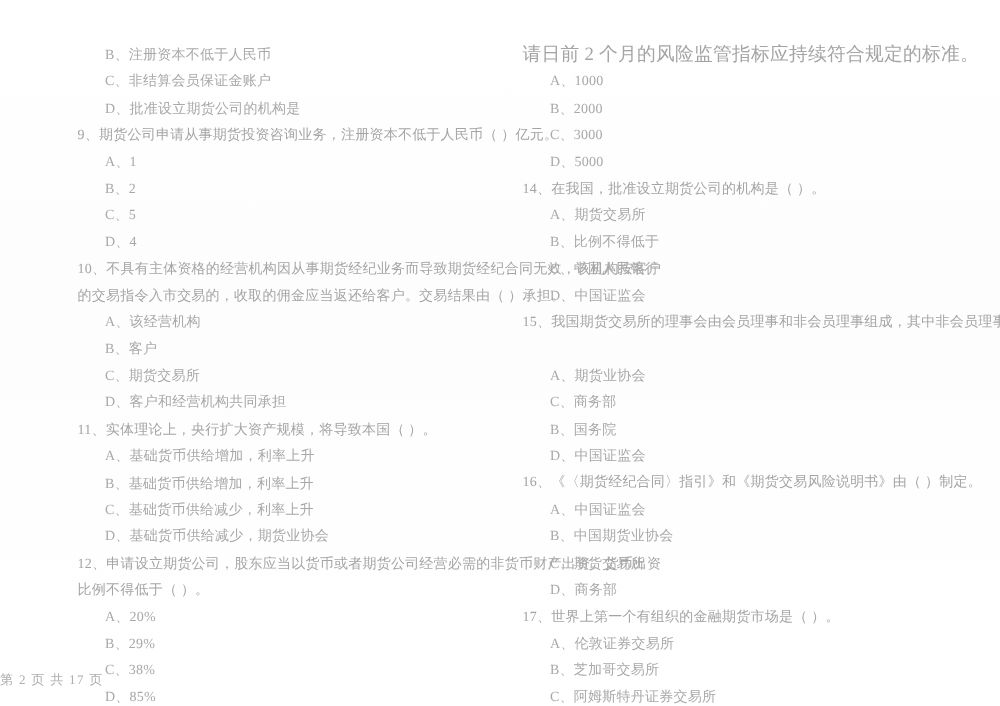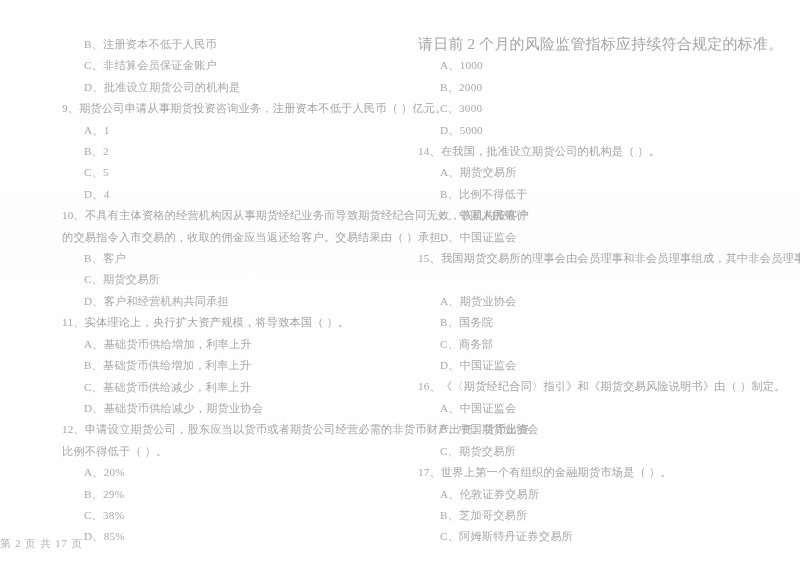--- a/index.html
+++ b/index.html
@@ -107,20 +107,21 @@
         <div class="q-stem">9、期货公司申请从事期货投资咨询业务，注册资本不低于人民币（      ）亿元。</div>
         <div class="opt">A、1</div>
         <div class="opt">B、2</div>
         <div class="opt">C、5</div>
         <div class="opt">D、4</div>
       </div>
 
       <div class="q-block">
         <div class="q-stem">10、不具有主体资格的经营机构因从事期货经纪业务而导致期货经纪合同无效，该机构按客户</div>
         <div class="q-stem">的交易指令入市交易的，收取的佣金应当返还给客户。交易结果由（      ）承担。</div>
+        <div class="opt">A、该经营机构</div>
         <div class="opt">B、客户</div>
         <div class="opt">C、期货交易所</div>
         <div class="opt">D、客户和经营机构共同承担</div>
       </div>
 
       <div class="q-block">
         <div class="q-stem">11、实体理论上，央行扩大资产规模，将导致本国（      ）。</div>
         <div class="opt">A、基础货币供给增加，利率上升</div>
         <div class="opt">B、基础货币供给增加，利率上升</div>
         <div class="opt">C、基础货币供给减少，利率上升</div>
@@ -153,30 +154,31 @@
         <div class="opt">A、期货交易所</div>
         <div class="opt">B、比例不得低于</div>
         <div class="opt">C、中国人民银行</div>
         <div class="opt">D、中国证监会</div>
       </div>
 
       <div class="q-block">
         <div class="q-stem">15、我国期货交易所的理事会由会员理事和非会员理事组成，其中非会员理事由（      ）委派。</div>
         <div class="spacer-line"></div>
         <div class="opt">A、期货业协会</div>
+        <div class="opt">C、商务部</div>
         <div class="opt">B、国务院</div>
-        <div class="opt">C、商务部</div>
         <div class="opt">D、中国证监会</div>
       </div>
 
       <div class="q-block">
         <div class="q-stem">16、《〈期货经纪合同〉指引》和《期货交易风险说明书》由（      ）制定。</div>
         <div class="opt">A、中国证监会</div>
         <div class="opt">B、中国期货业协会</div>
         <div class="opt">C、期货交易所</div>
+        <div class="opt">D、商务部</div>
       </div>
 
       <div class="q-block">
         <div class="q-stem">17、世界上第一个有组织的金融期货市场是（      ）。</div>
         <div class="opt">A、伦敦证券交易所</div>
         <div class="opt">B、芝加哥交易所</div>
         <div class="opt">C、阿姆斯特丹证券交易所</div>
 
       </div>
 

